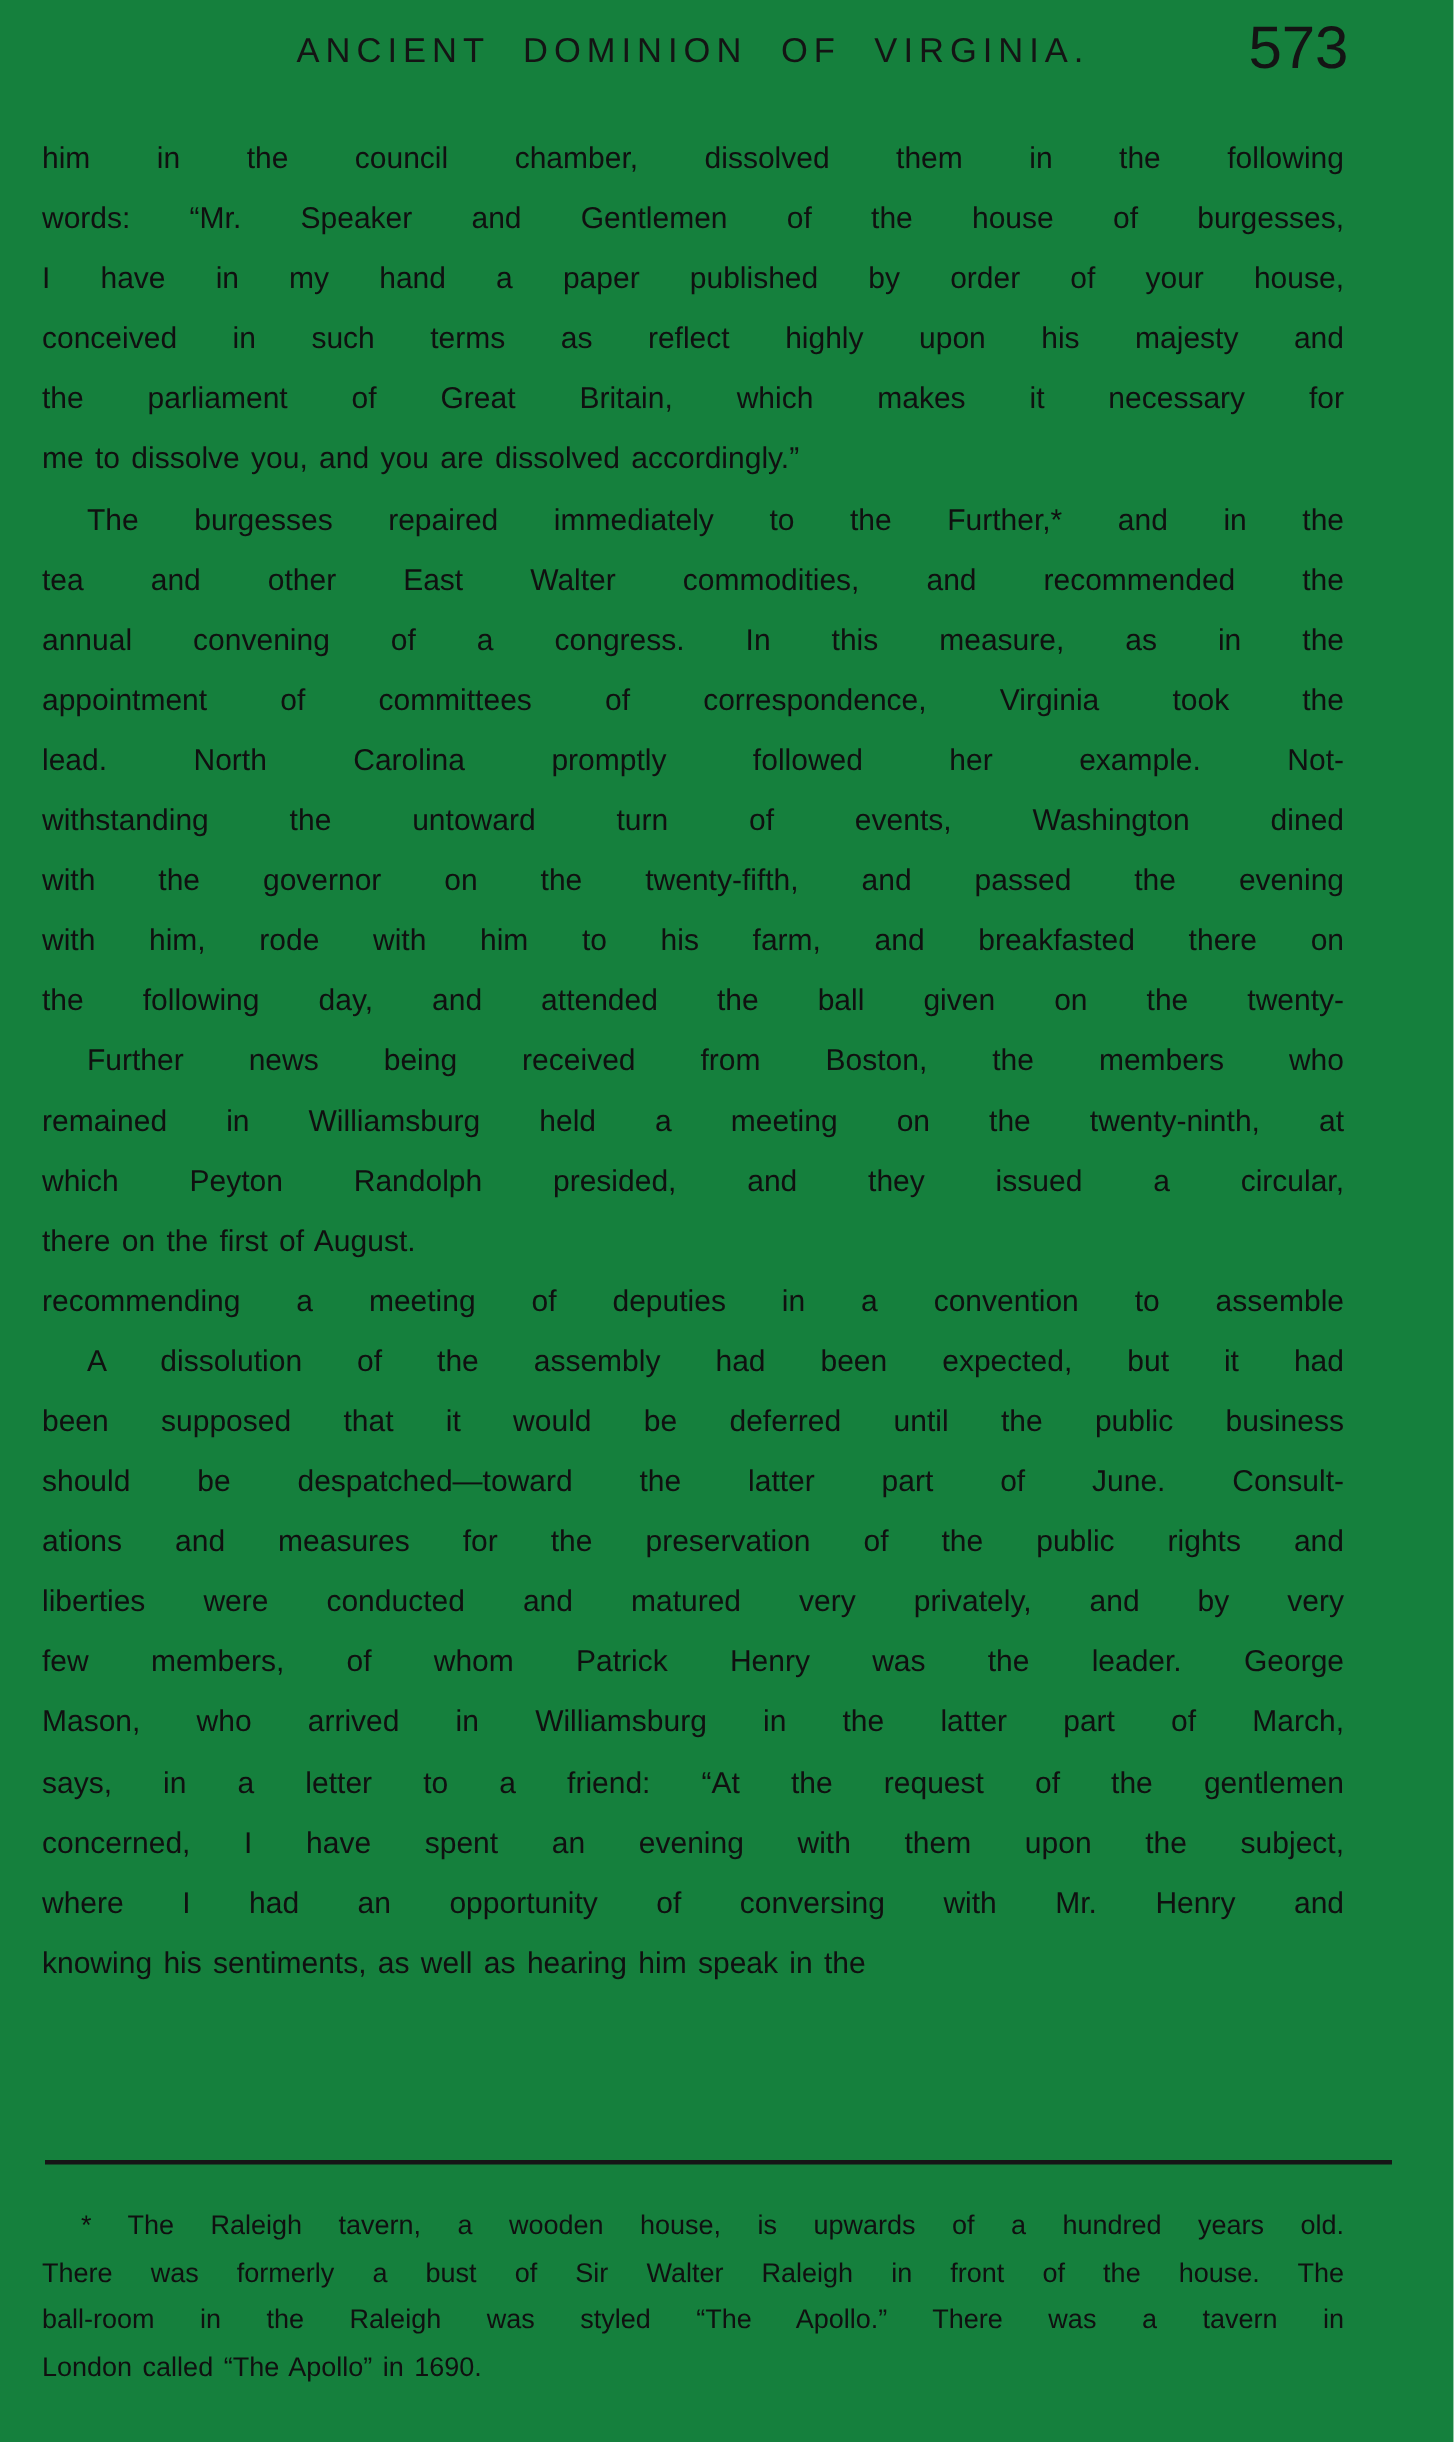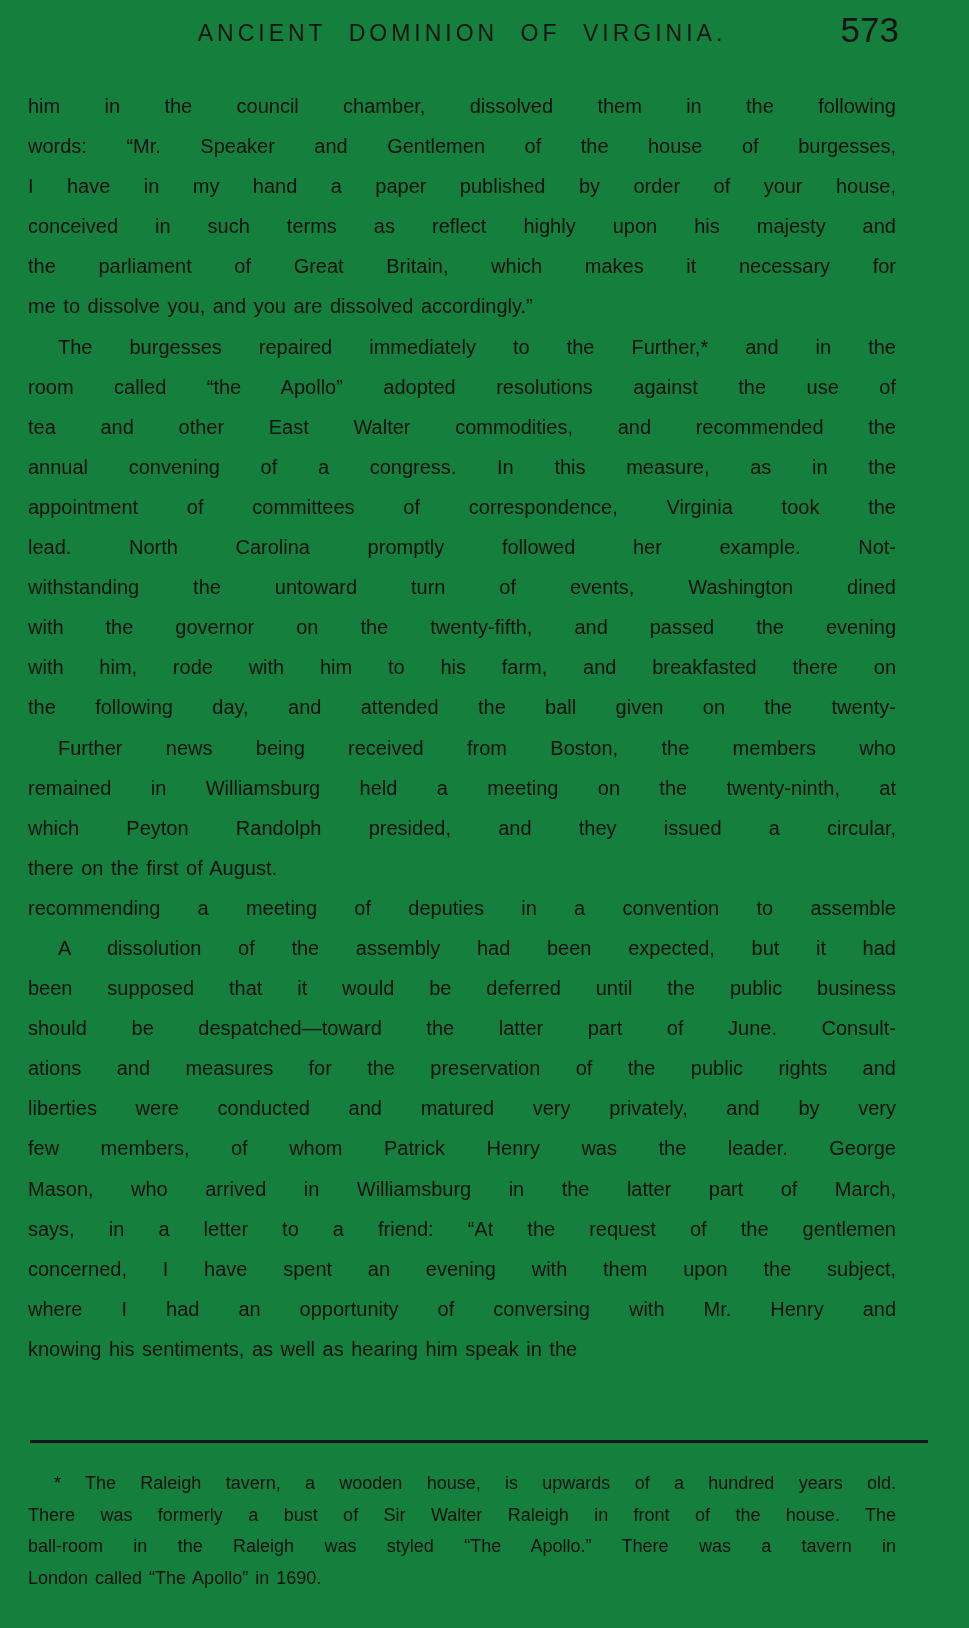--- a/index.html
+++ b/index.html
@@ -24,21 +24,21 @@
     text-align: center;
     font-size: 23px;
     letter-spacing: 4px;
     word-spacing: 12px;
     color: #141414;
   }
   .page-number {
     position: absolute;
     top: 10px;
     right: 70px;
-    font-size: 35px;
+    font-size: 40px;
     color: #141414;
   }
   .body-text {
     position: absolute;
     top: 86px;
     left: 28px;
     width: 868px;
   }
   .paragraph { margin: 0; }
   .line {
@@ -89,21 +89,20 @@
       <div class="paragraph">
         <div class="line">him in the council chamber, dissolved them in the following</div>
         <div class="line">words: “Mr. Speaker and Gentlemen of the house of burgesses,</div>
         <div class="line">I have in my hand a paper published by order of your house,</div>
         <div class="line">conceived in such terms as reflect highly upon his majesty and</div>
         <div class="line">the parliament of Great Britain, which makes it necessary for</div>
         <div class="line last">me to dissolve you, and you are dissolved accordingly.”</div>
       </div>
       <div class="paragraph">
         <div class="line indent">The burgesses repaired immediately to the Further,* and in the</div>
-        <div class="line">room called “the Apollo” adopted resolutions against the use of</div>
         <div class="line">tea and other East Walter commodities, and recommended the</div>
         <div class="line">annual convening of a congress.  In this measure, as in the</div>
         <div class="line">appointment of committees of correspondence, Virginia took the</div>
         <div class="line">lead.  North Carolina promptly followed her example.  Not-</div>
         <div class="line">withstanding the untoward turn of events, Washington dined</div>
         <div class="line">with the governor on the twenty-fifth, and passed the evening</div>
         <div class="line">with him, rode with him to his farm, and breakfasted there on</div>
         <div class="line">the following day, and attended the ball given on the twenty-</div>
       </div>
       <div class="paragraph">

